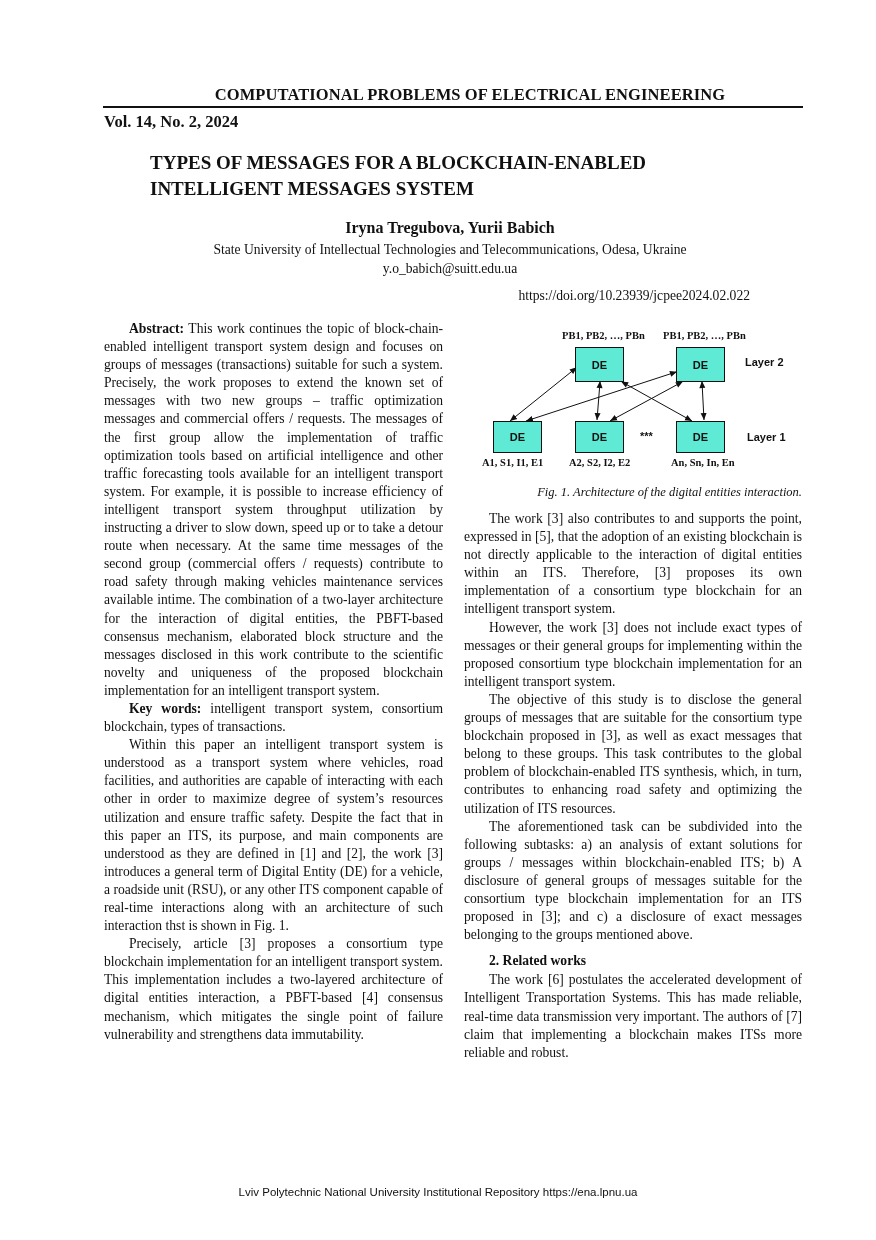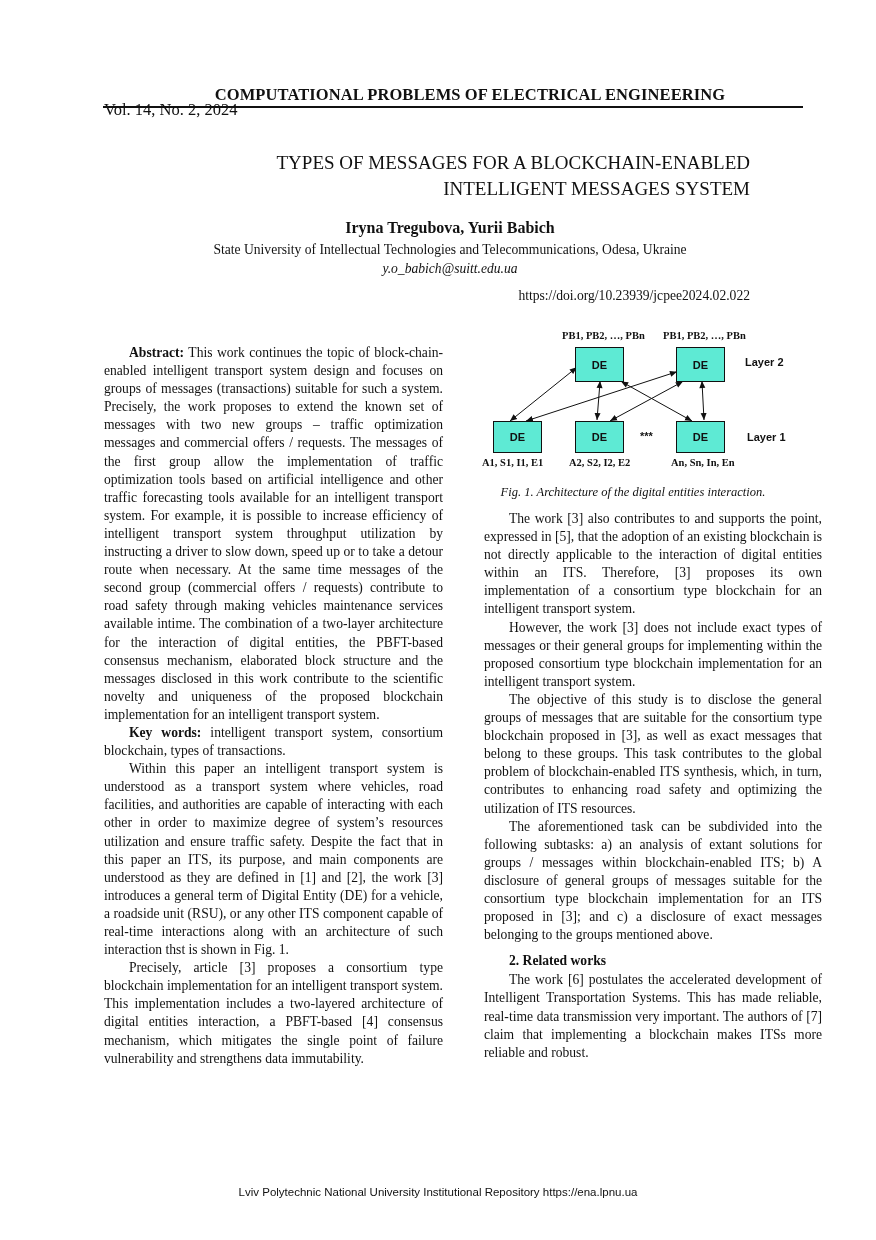--- a/index.html
+++ b/index.html
@@ -1,32 +1,32 @@
 <!DOCTYPE html>
 <html><head>
 <meta charset="utf-8">
 <style>
   html, body { margin:0; padding:0; background:#ffffff; }
   body { width:876px; height:1240px; position:relative; overflow:hidden; font-family:"Liberation Serif", serif; color:#111; }
   .journal { position:absolute; left:190px; top:85px; width:560px; text-align:center; font-weight:bold; font-size:16.5px; letter-spacing:0.1px; }
   .rule { position:absolute; left:103px; top:106px; width:700px; height:2px; background:#111; }
-  .vol { position:absolute; left:104px; top:100px; font-weight:normal; font-size:16.5px; }
-  .title { position:absolute; left:150px; top:150px; width:600px; text-align:right; font-weight:normal; font-size:19px; line-height:26px; }
+  .vol { position:absolute; left:104px; top:112px; font-weight:bold; font-size:16.5px; }
+  .title { position:absolute; left:150px; top:150px; width:600px; text-align:left; font-weight:bold; font-size:19px; line-height:26px; }
   .authors { position:absolute; left:150px; top:219px; width:600px; text-align:center; font-weight:bold; font-size:16px; }
   .affil { position:absolute; left:150px; top:242px; width:600px; text-align:center; font-size:13.6px; }
-  .email { position:absolute; left:150px; top:261px; width:600px; text-align:center; font-size:13.6px; font-style:italic; }
+  .email { position:absolute; left:150px; top:261px; width:600px; text-align:center; font-size:13.6px; }
   .doi { position:absolute; left:150px; top:288px; width:600px; text-align:right; font-size:13.6px; }
   .col { position:absolute; font-size:13.6px; line-height:18.1px; text-align:justify; }
   .col p { margin:0; text-indent:25px; }
-  .colL { left:104px; top:320px; width:339px;margin-top:24px; }
-  .colR { left:464px; top:510px; width:338px;margin-left:20px; }
+  .colL { left:104px; top:320px; width:339px; }
+  .colR { left:464px; top:510px; width:338px; }
   .b { font-weight:bold; }
   .sec { font-weight:bold; margin:8px 0 1px 0; text-indent:25px; }
   .fig { position:absolute; left:470px; top:330px; width:330px; height:145px; }
-  .caption { position:absolute; left:464px; top:485px; width:338px; text-align:center; font-style:italic; font-size:12.5px; }
+  .caption { position:absolute; left:464px; top:485px; width:338px; text-align:right; font-style:italic; font-size:12.5px; }
   .footer { position:absolute; left:0; top:1186px; width:876px; text-align:center; font-family:"Liberation Sans", sans-serif; font-size:11.5px; }
   .de { position:absolute; border:1.3px solid #111; background:#5eead4; font-family:"Liberation Sans", sans-serif; font-weight:bold; font-size:11px; display:flex; align-items:center; justify-content:center; box-sizing:border-box; }
   .lbl { position:absolute; font-weight:bold; font-size:10.5px; white-space:nowrap; }
   .layer { position:absolute; font-family:"Liberation Sans", sans-serif; font-weight:bold; font-size:11px; }
 </style>
 </head>
 <body>
 
 <div class="journal">COMPUTATIONAL PROBLEMS OF ELECTRICAL ENGINEERING</div>
 <div class="rule"></div>

